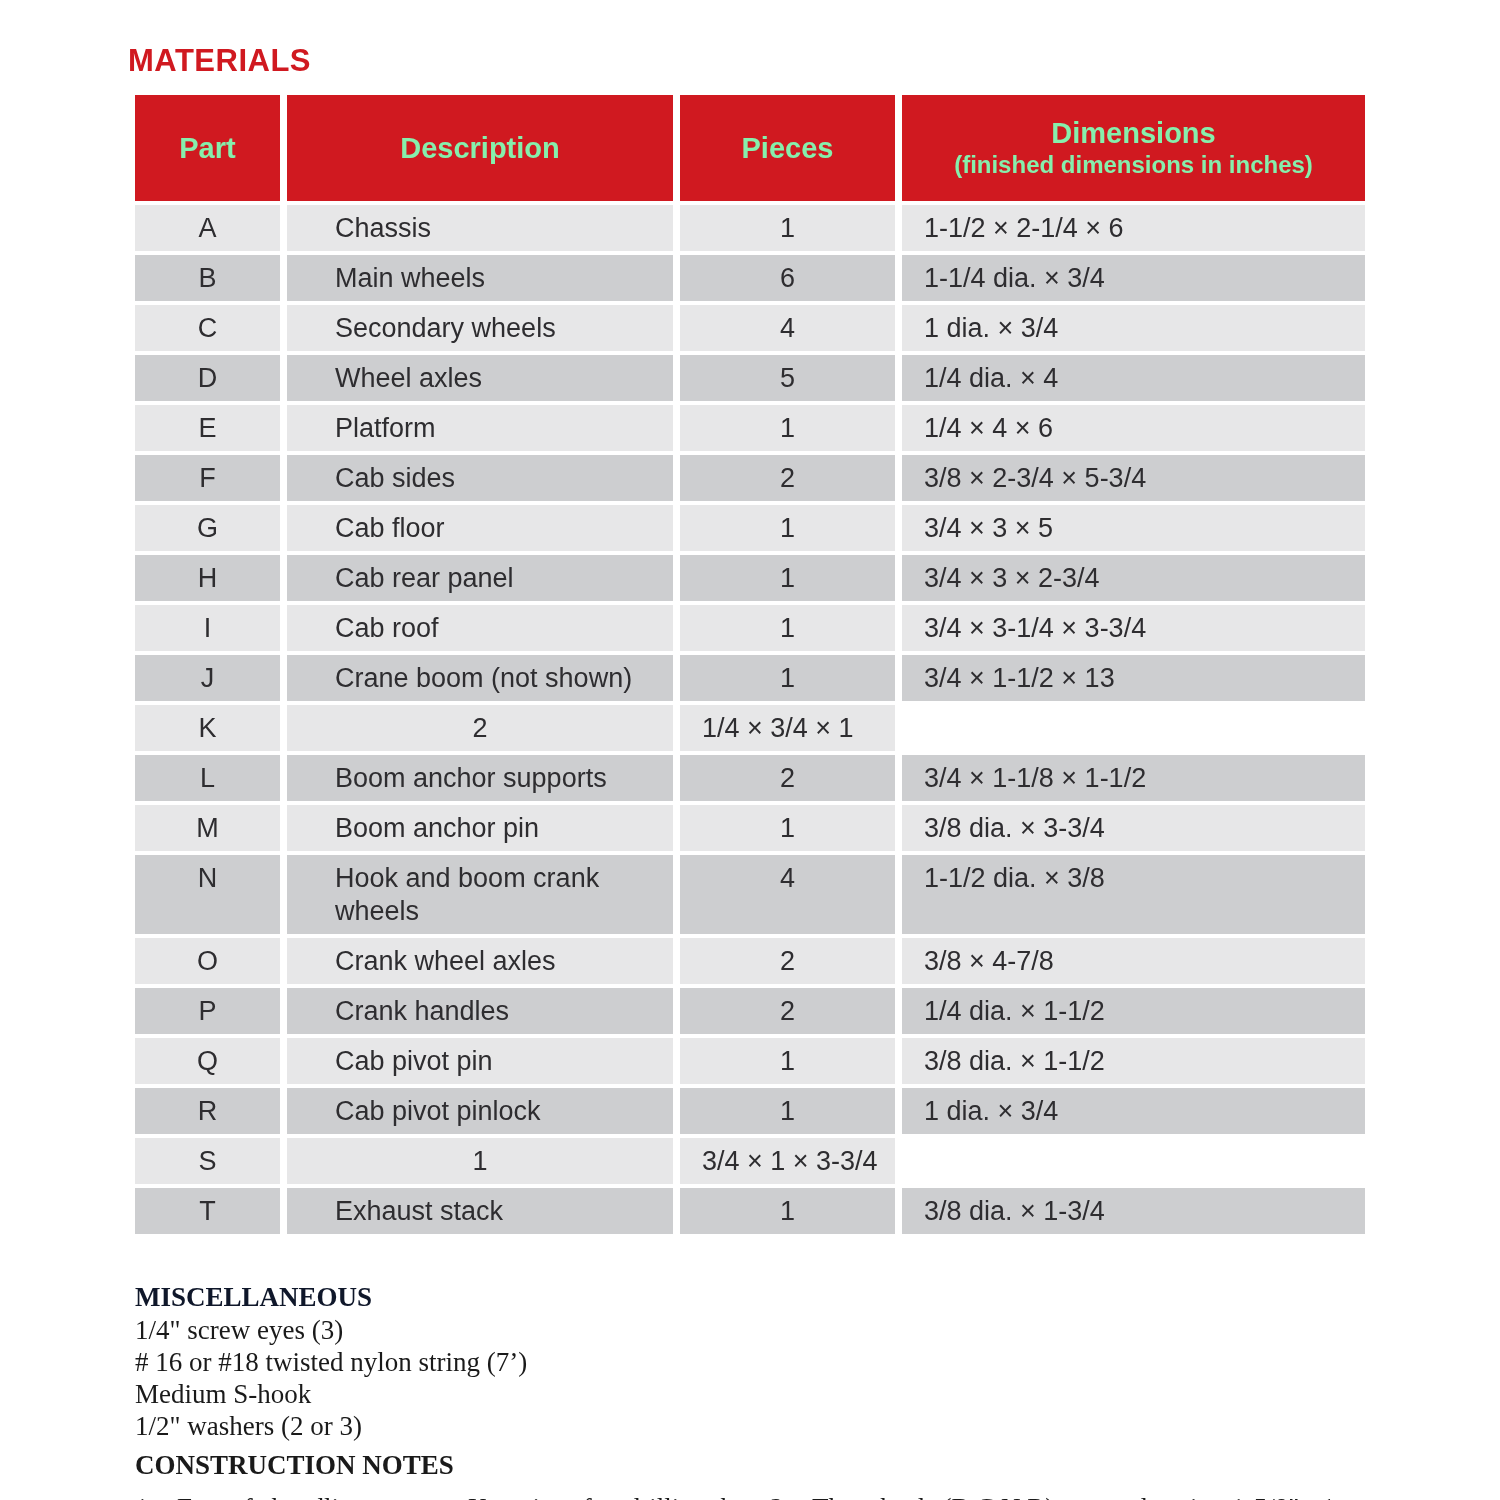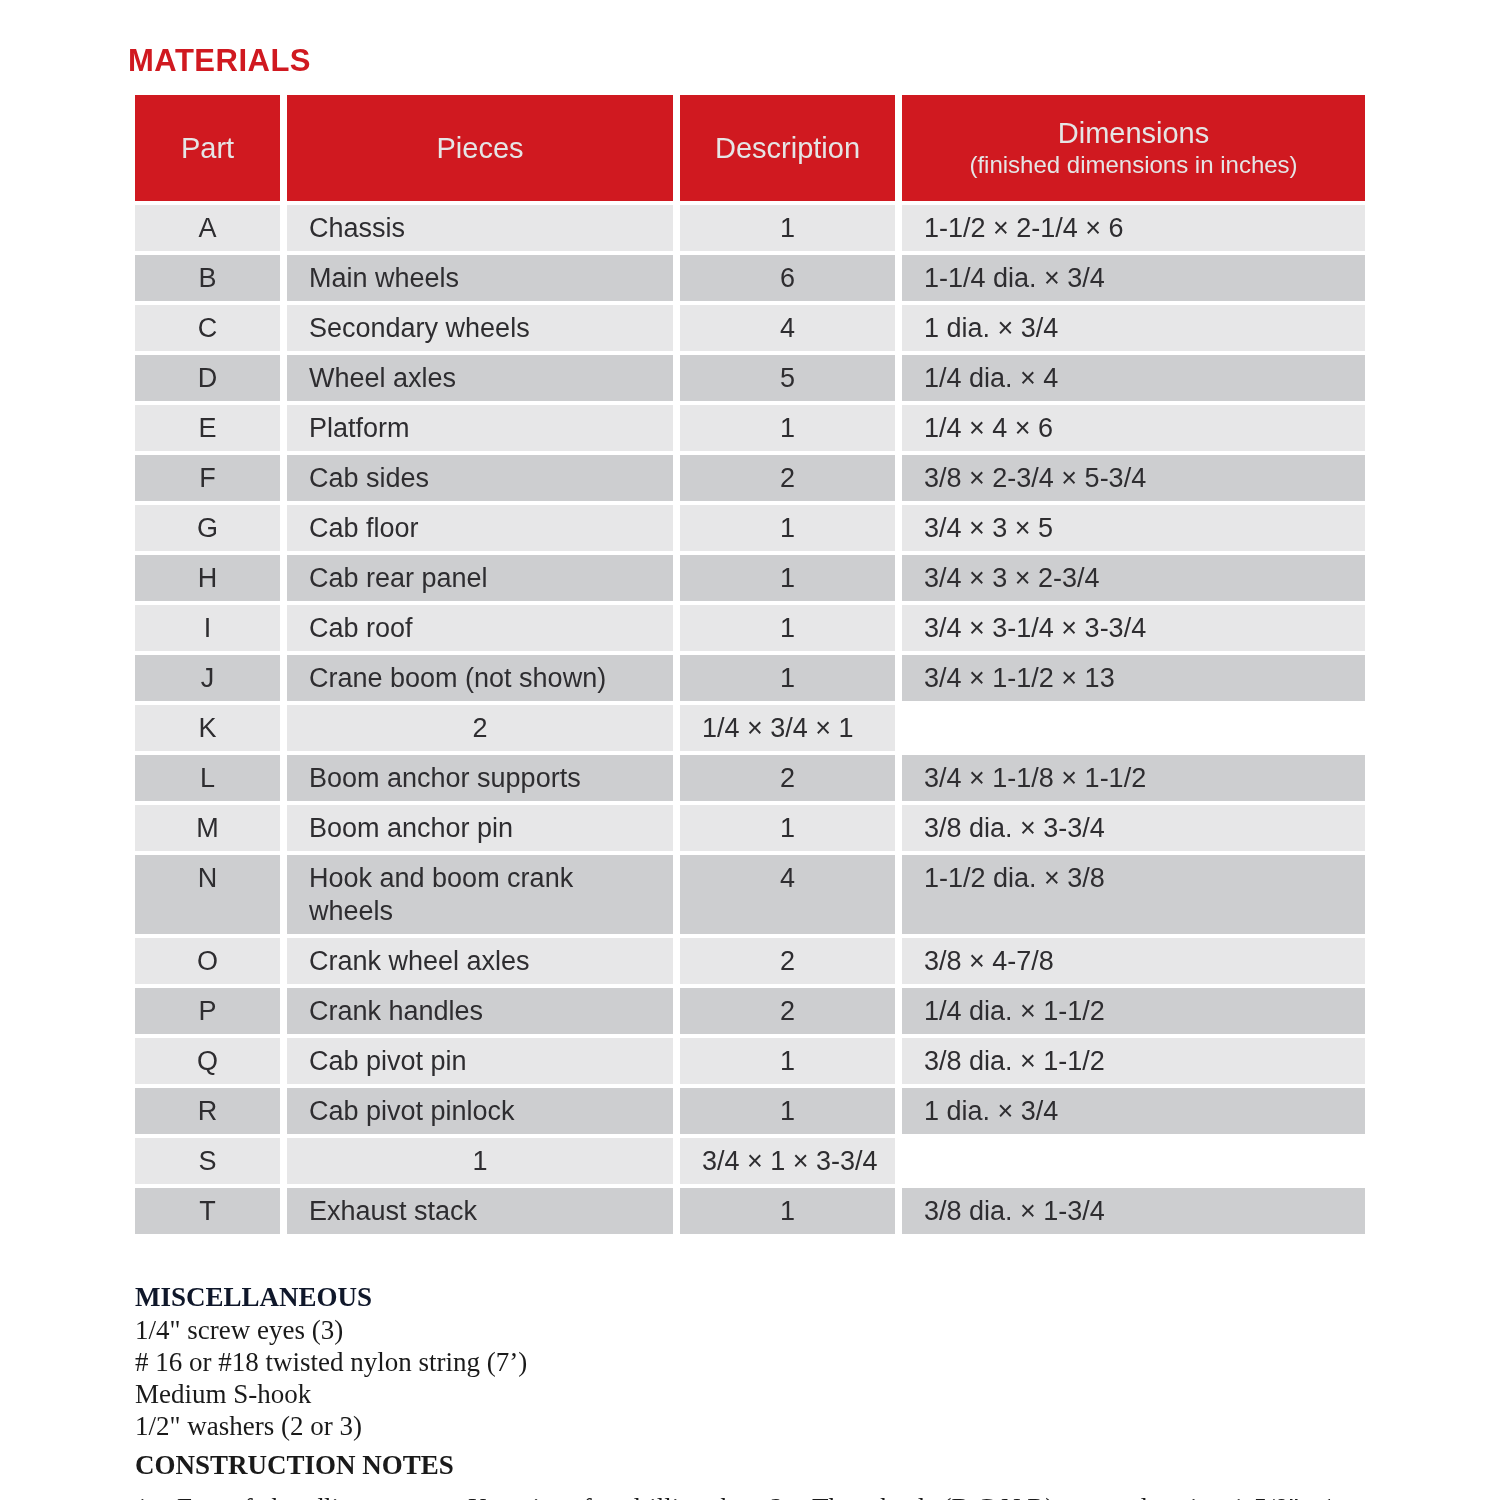--- a/index.html
+++ b/index.html
@@ -31,22 +31,22 @@
     width: 1230px;
   }
   .trow {
     display: grid;
     grid-template-columns: 145px 386px 215px 463px;
     column-gap: 7px;
     margin-bottom: 4px;
   }
   .trow.header .cell {
     background: #d01920;
-    color: #e5e5e5;
-    font-weight: normal;
+    color: #86efac;
+    font-weight: bold;
     min-height: 106px;
     display: flex;
     flex-direction: column;
     align-items: center;
     justify-content: center;
     font-size: 29px;
     line-height: 34px;
     padding: 9px;
     text-align: center;
   }
@@ -60,21 +60,21 @@
     line-height: 33px;
     padding-top: 7px;
     padding-bottom: 6px;
     min-height: 46px;
     box-sizing: border-box;
   }
   .rows .trow:nth-child(even) .cell {
     background: #cdced0;
   }
   .cell.part   { text-align: center; }
-  .cell.desc   { padding-left: 22px; padding-right: 24px; }
+  .cell.desc   { padding-left: 48px; padding-right: 24px; }
   .cell.pieces { text-align: center; }
   .cell.dims   { padding-left: 22px; padding-right: 10px; }
 
   .misc-section {
     position: absolute;
     left: 135px;
     top: 1281px;
     width: 1230px;
   }
   .misc-heading {
@@ -122,24 +122,24 @@
 <body>
 
 <h1 class="page-title">MATERIALS</h1>
 
 <div class="materials-table">
   <div class="trow header">
     <div class="cell">
       <span>Part</span>
     </div>
     <div class="cell">
-      <span>Pieces</span>
+      <span>Description</span>
     </div>
     <div class="cell">
-      <span>Description</span>
+      <span>Pieces</span>
     </div>
     <div class="cell">
       <span>Dimensions</span>
       <span class="dims-sub">(finished dimensions in inches)</span>
     </div>
   </div>
   <div class="rows">
   <div class="trow">
     <div class="cell part">A</div>
     <div class="cell desc">Chassis</div>

